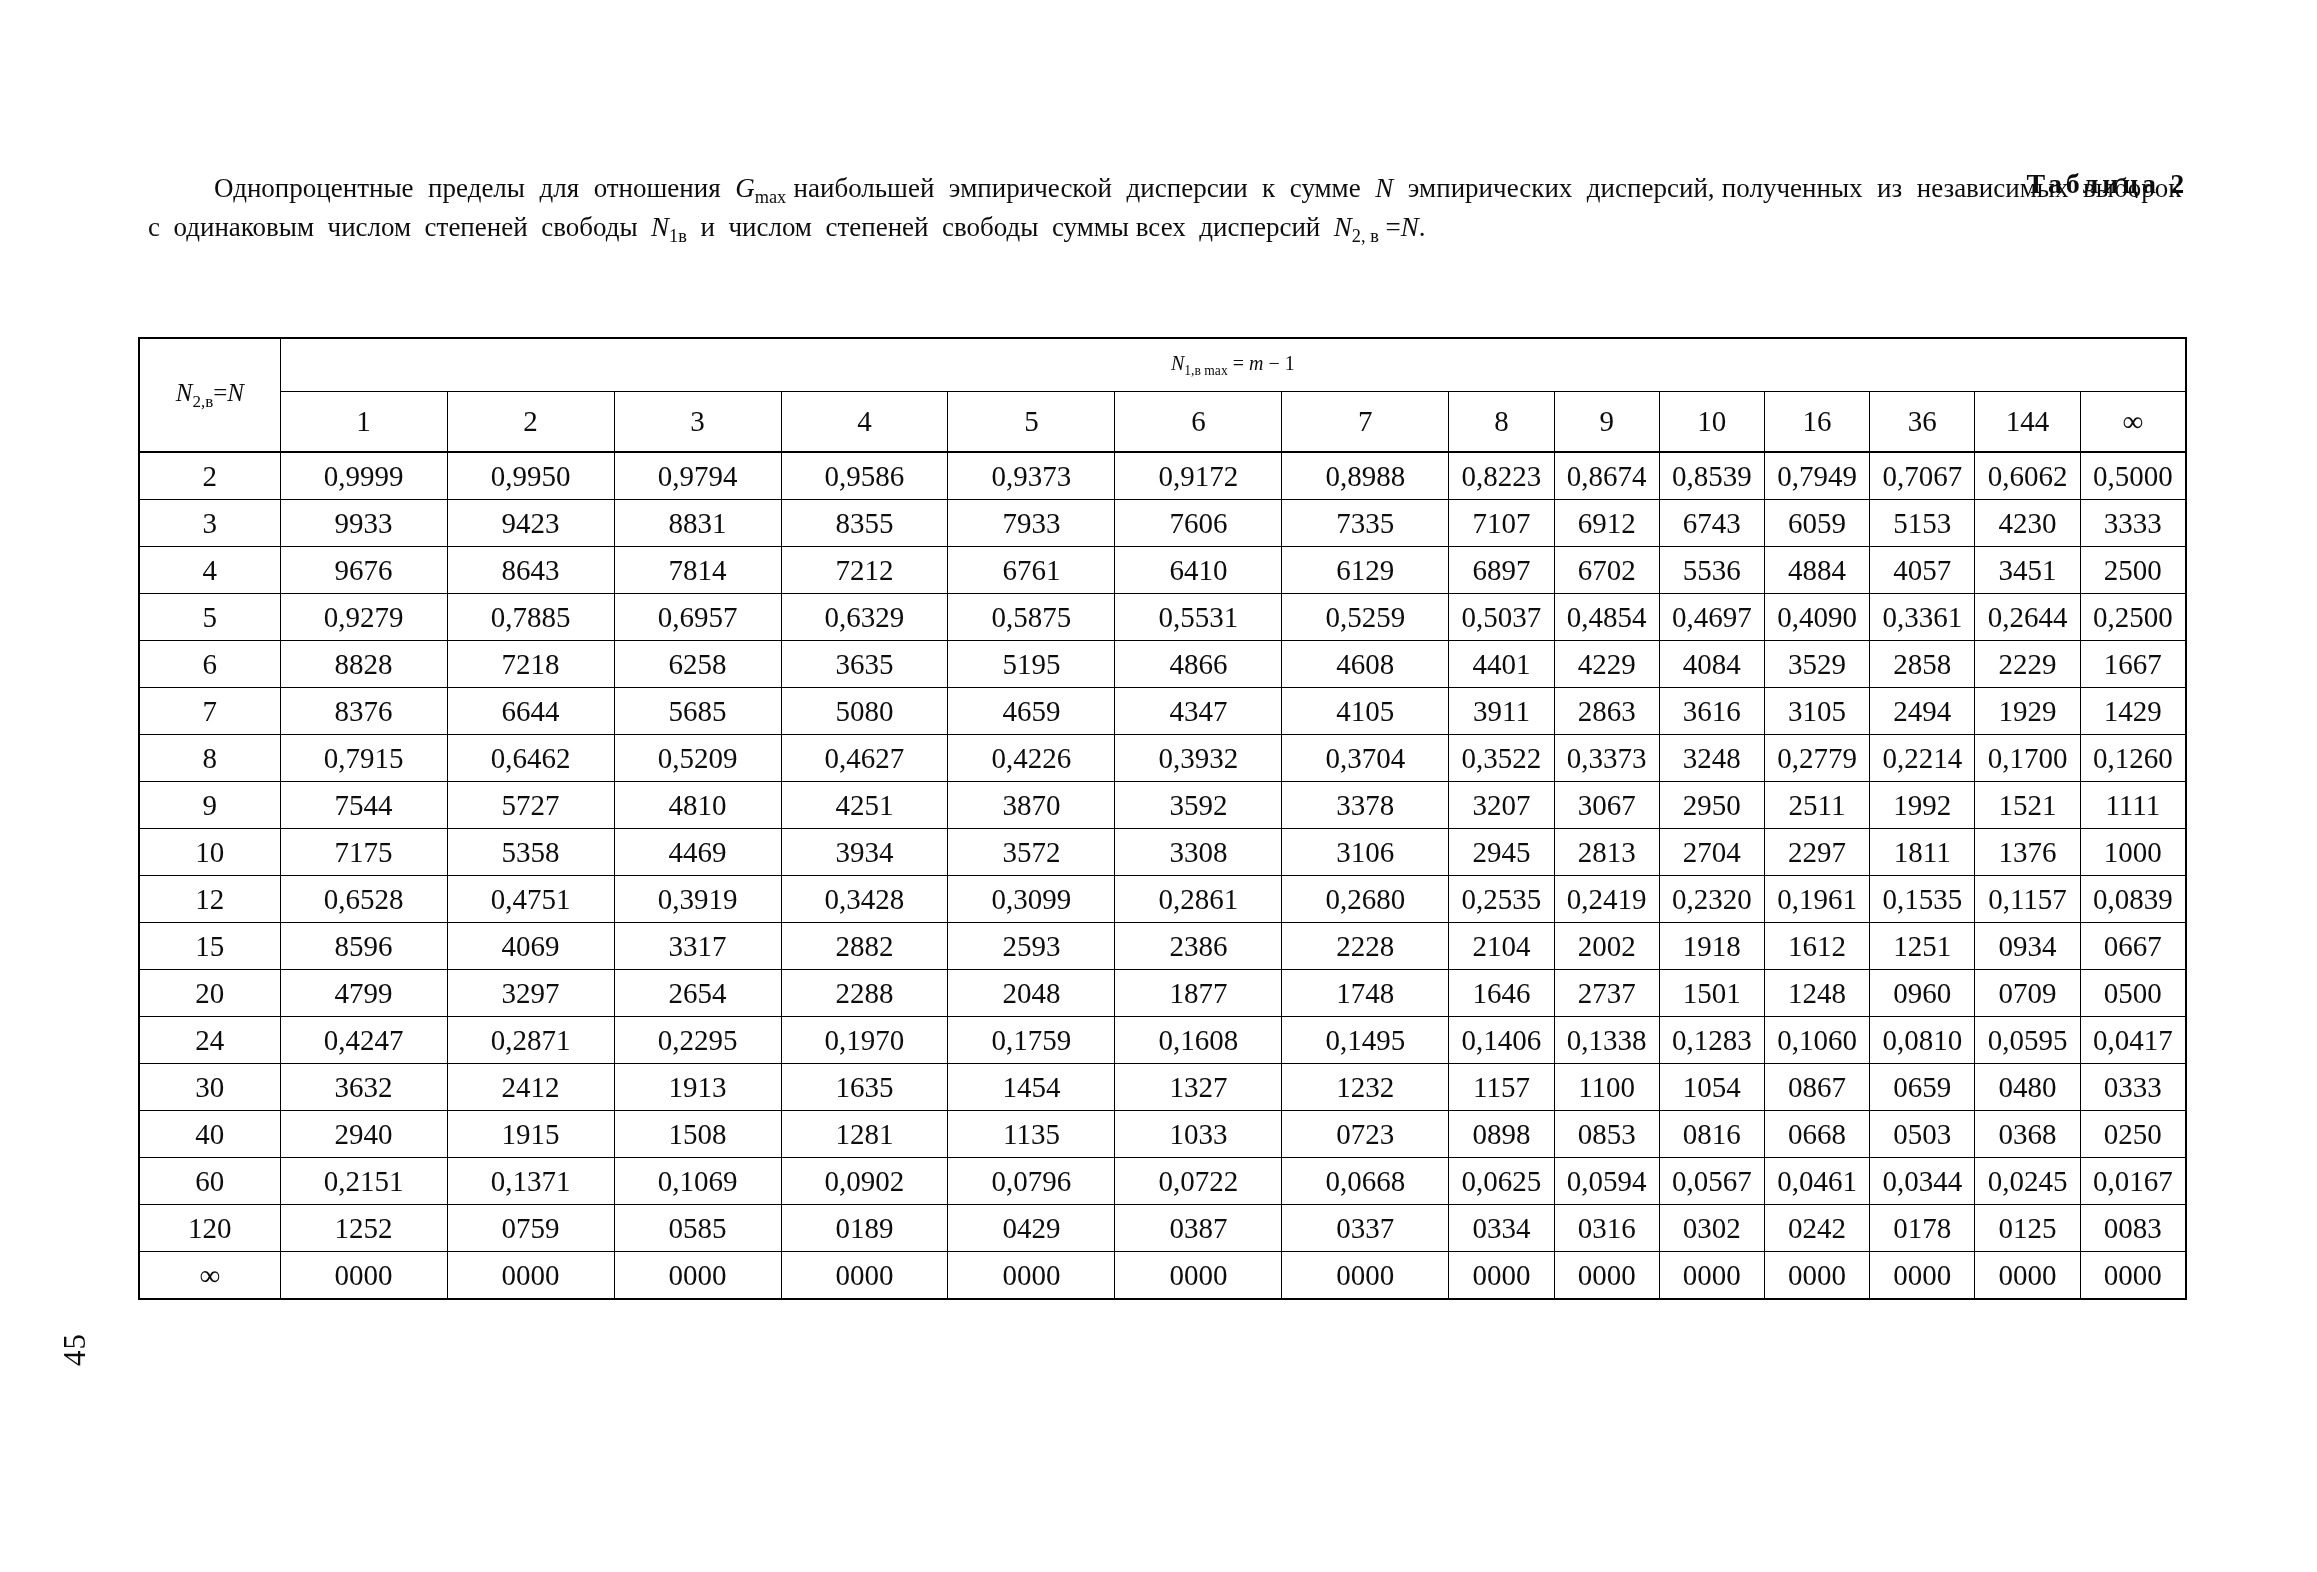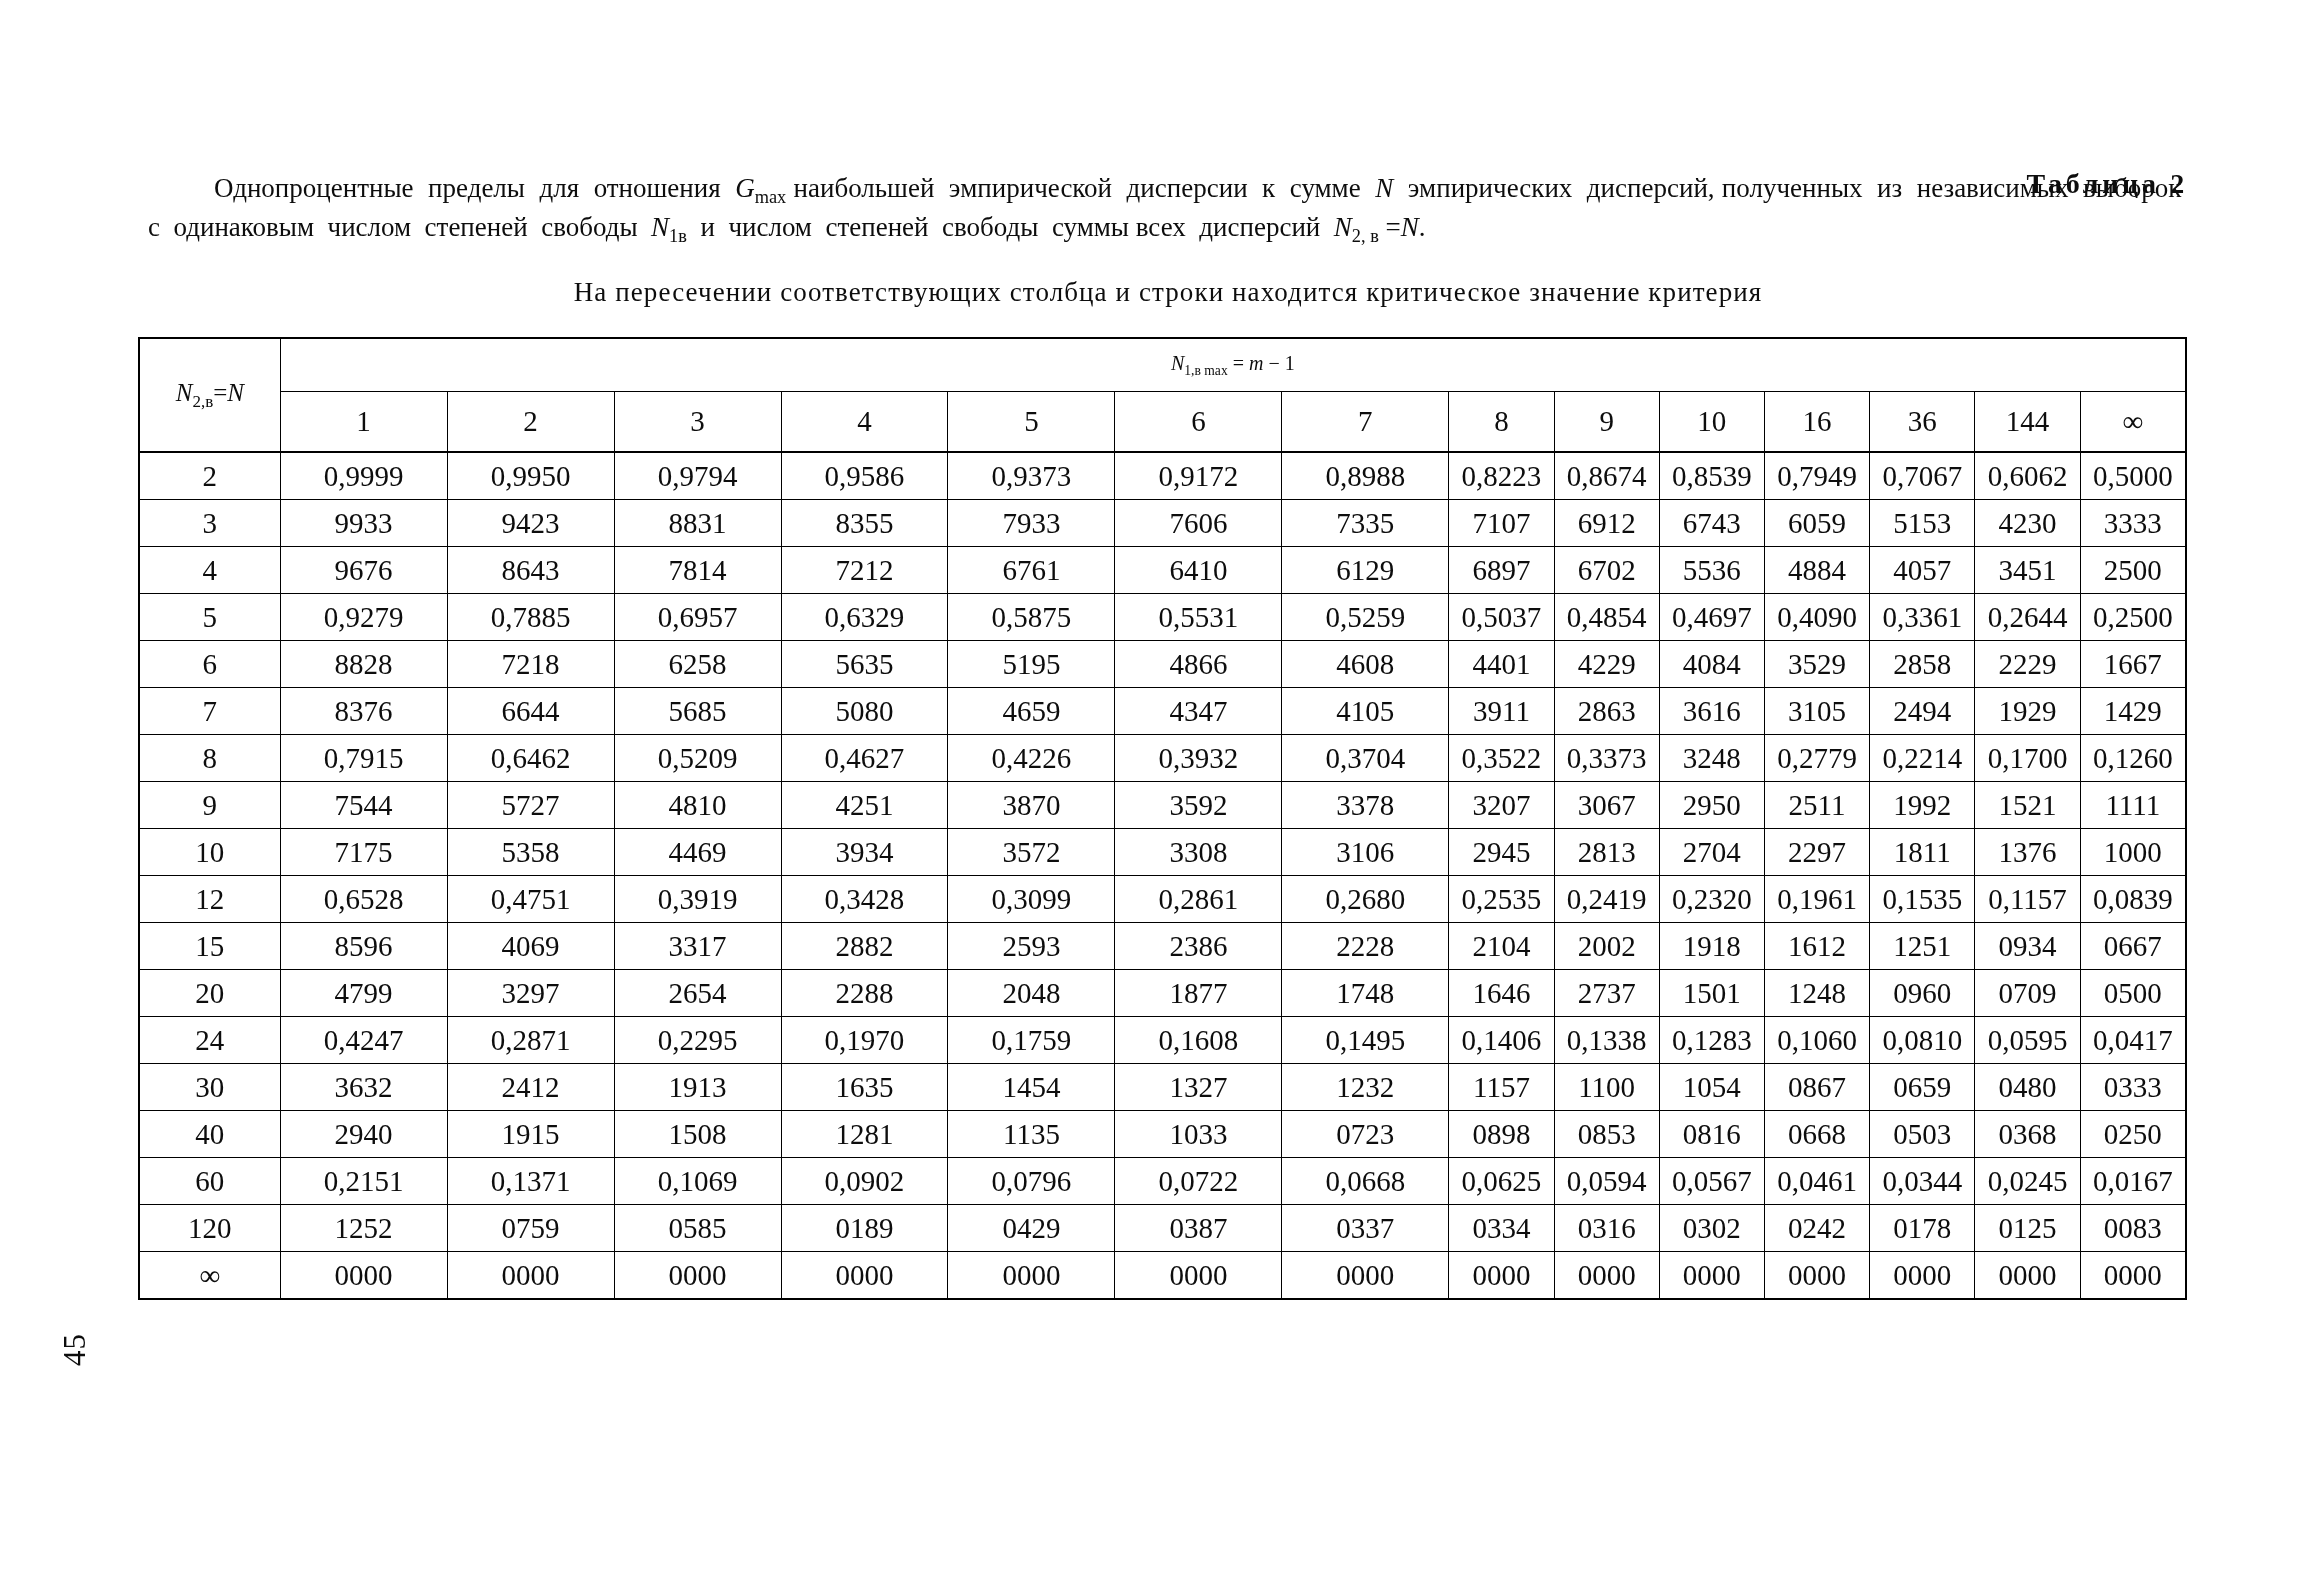--- a/index.html
+++ b/index.html
@@ -110,21 +110,20 @@
 <body>
 
 <div class="page">
 
   <div class="table-label">Таблица 2</div>
 
   <div class="caption">
     <span class="indent"></span>Однопроцентные&nbsp; пределы&nbsp; для&nbsp; отношения&nbsp; <span class="ital">G</span><span class="sub">max</span>&nbsp;наибольшей&nbsp; эмпирической&nbsp; дисперсии&nbsp; к&nbsp; сумме&nbsp; <span class="ital">N</span>&nbsp; эмпирических&nbsp; дисперсий, полученных&nbsp; из&nbsp; независимых&nbsp; выборок&nbsp; с&nbsp; одинаковым&nbsp; числом&nbsp; степеней&nbsp; свободы&nbsp; <span class="ital">N</span><span class="sub">1в</span>&nbsp; и&nbsp; числом&nbsp; степеней&nbsp; свободы&nbsp; суммы всех&nbsp; дисперсий&nbsp; <span class="ital">N</span><span class="sub">2, в</span>&nbsp;=<span class="ital">N</span>.
   </div>
 
-  <div class="caption-line2">На пересечении соответствующих столбца и строки находится критическое значение критерия</div>
 
   <table class="maintable">
     <thead>
       <tr>
         <th class="hdr-corner" rowspan="2">
           <span class="ital">N</span><span class="sub">2,в</span>=<span class="ital">N</span>
         </th>
         <th class="hdr-top" colspan="14">
           <span class="ital">N</span><span class="sub">1,в max</span> = <span class="ital">m</span> − 1
         </th>
@@ -214,21 +213,21 @@
           <td class="col-wn">0,4090</td>
           <td class="col-wn">0,3361</td>
           <td class="col-wn">0,2644</td>
           <td class="col-wn">0,2500</td>
         </tr>
         <tr class="body-row">
           <td class="rowhead">6</td>
           <td class="col-w1">8828</td>
           <td class="col-w1">7218</td>
           <td class="col-w1">6258</td>
-          <td class="col-w1">5635</td>
+          <td class="col-w1">3635</td>
           <td class="col-w1">5195</td>
           <td class="col-w1">4866</td>
           <td class="col-w1">4608</td>
           <td class="col-wn">4401</td>
           <td class="col-wn">4229</td>
           <td class="col-wn">4084</td>
           <td class="col-wn">3529</td>
           <td class="col-wn">2858</td>
           <td class="col-wn">2229</td>
           <td class="col-wn">1667</td>

